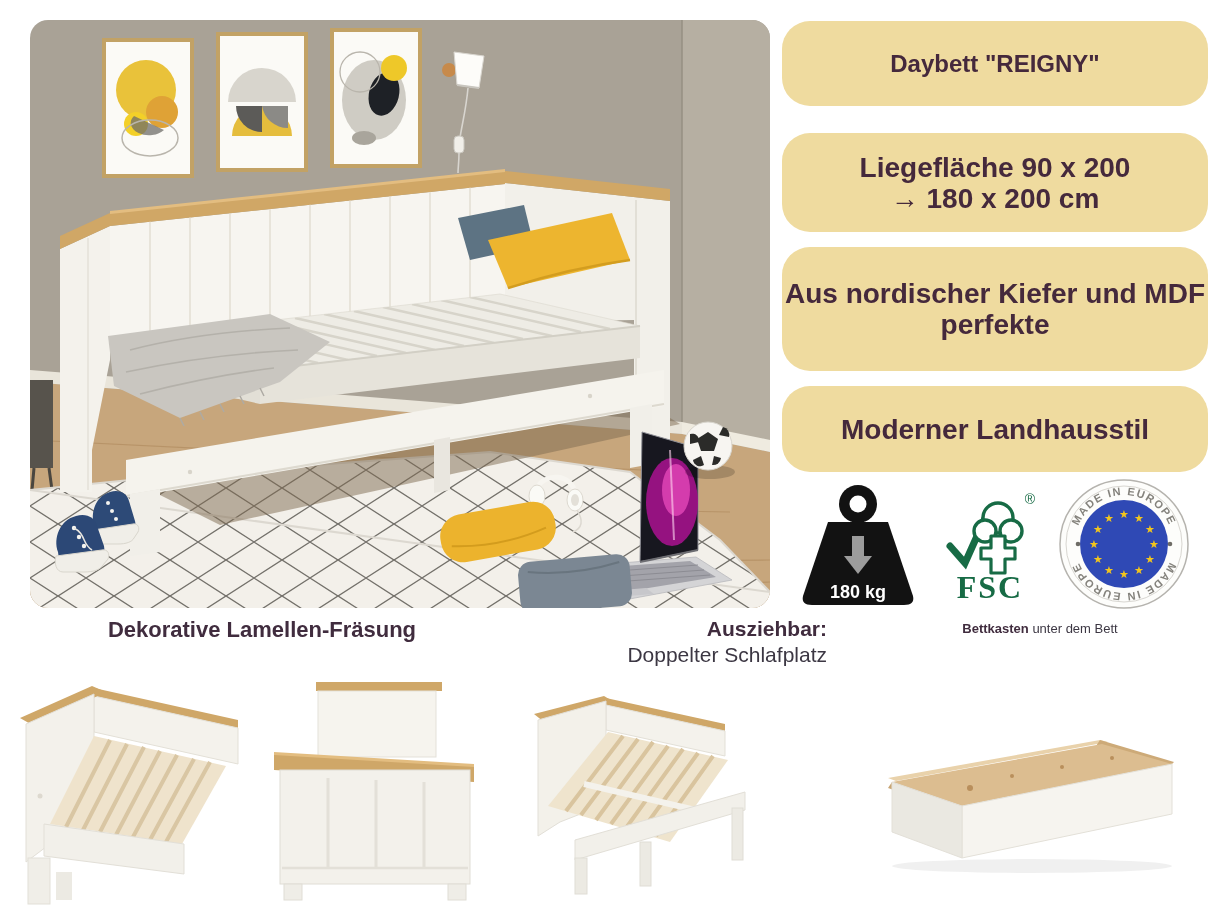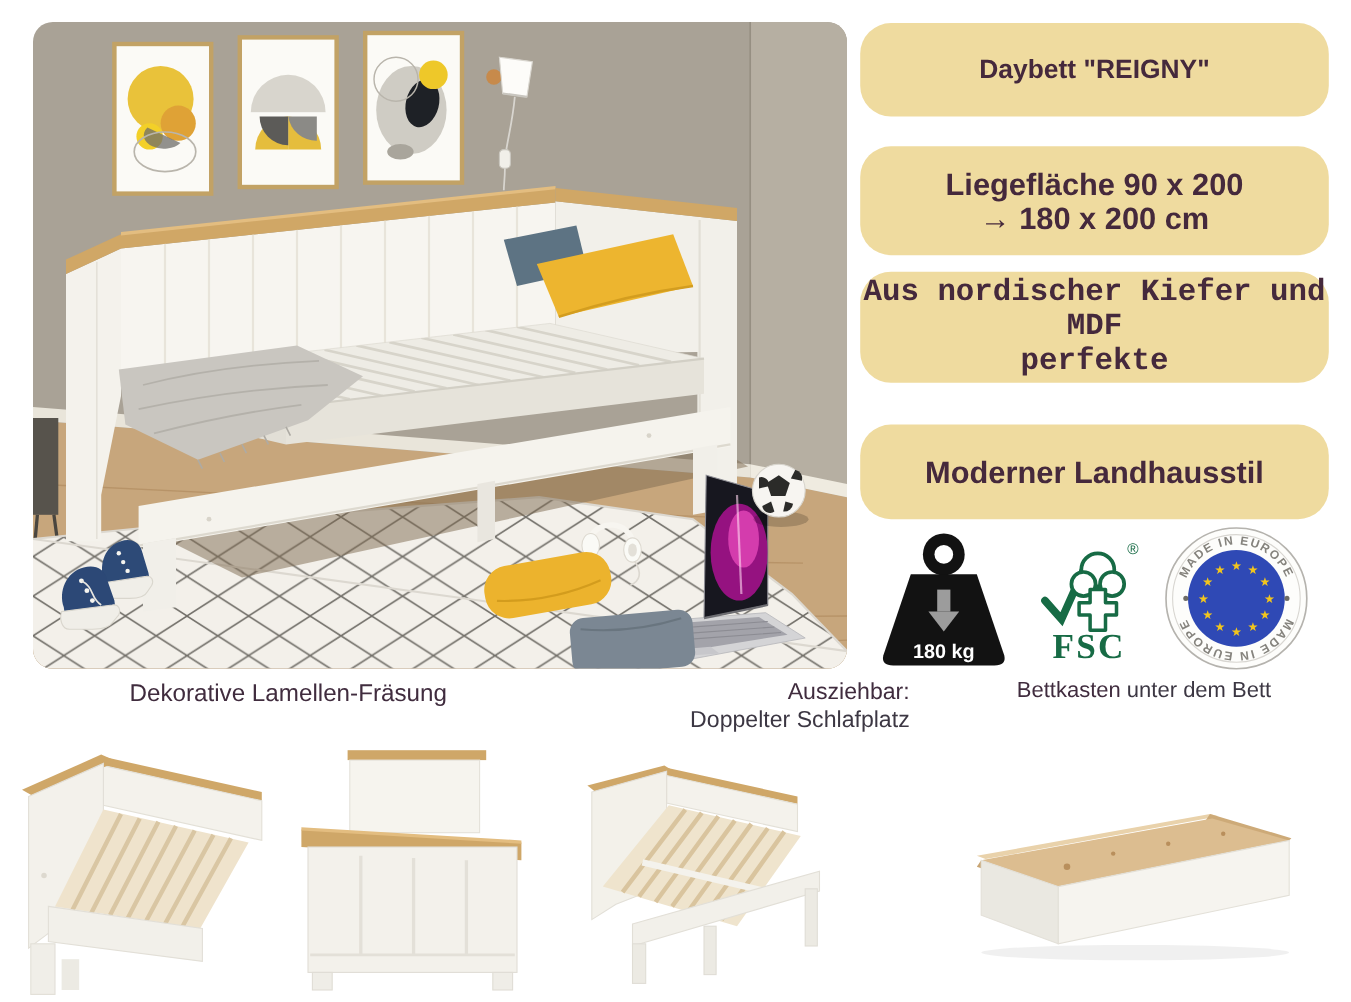--- a/index.html
+++ b/index.html
@@ -6,25 +6,25 @@
   body{font-family:"Liberation Sans", sans-serif;}
   .canvas{position:relative;width:1228px;height:911px;background:#ffffff;overflow:hidden;}
   .abs{position:absolute;}
   .hero{left:30px;top:20px;width:740px;height:588px;border-radius:18px;overflow:hidden;}
   .hero svg{display:block;}
   .badge{left:782px;width:426px;background:#EFDB9F;border-radius:28px;display:flex;flex-direction:column;
          align-items:center;justify-content:center;text-align:center;color:#45293C;
          font-weight:bold;font-size:28px;line-height:31px;}
   .badge-1{top:21px;height:85px;font-size:24px;}
   .badge-2{top:133px;height:99px;}
-  .badge-3{top:247px;height:101px;font-family:Liberation Mono, monospace;}
+  .badge-3{top:247px;height:124px;}
   .badge-4{top:386px;height:86px;}
   .cert{display:block;}
-  .feature{position:absolute;text-align:center;color:#3C3743;font-size:20px;line-height:25px;}
-  .feature .bold{font-weight:normal;color:#402C3E;}
+  .feature{position:absolute;text-align:center;color:#3C3743;font-size:13px;line-height:25px;}
+  .feature .bold{font-weight:bold;color:#402C3E;}
   .f1{left:62px;top:617px;width:400px;font-size:22px;}
   .f2{left:527px;top:616px;width:300px;font-size:21px;line-height:26px;text-align:right;}
   .f3{left:872px;top:616px;width:336px;}
   .thumb{position:absolute;}
 </style>
 </head>
 <body>
 
 <div class="canvas">
 

